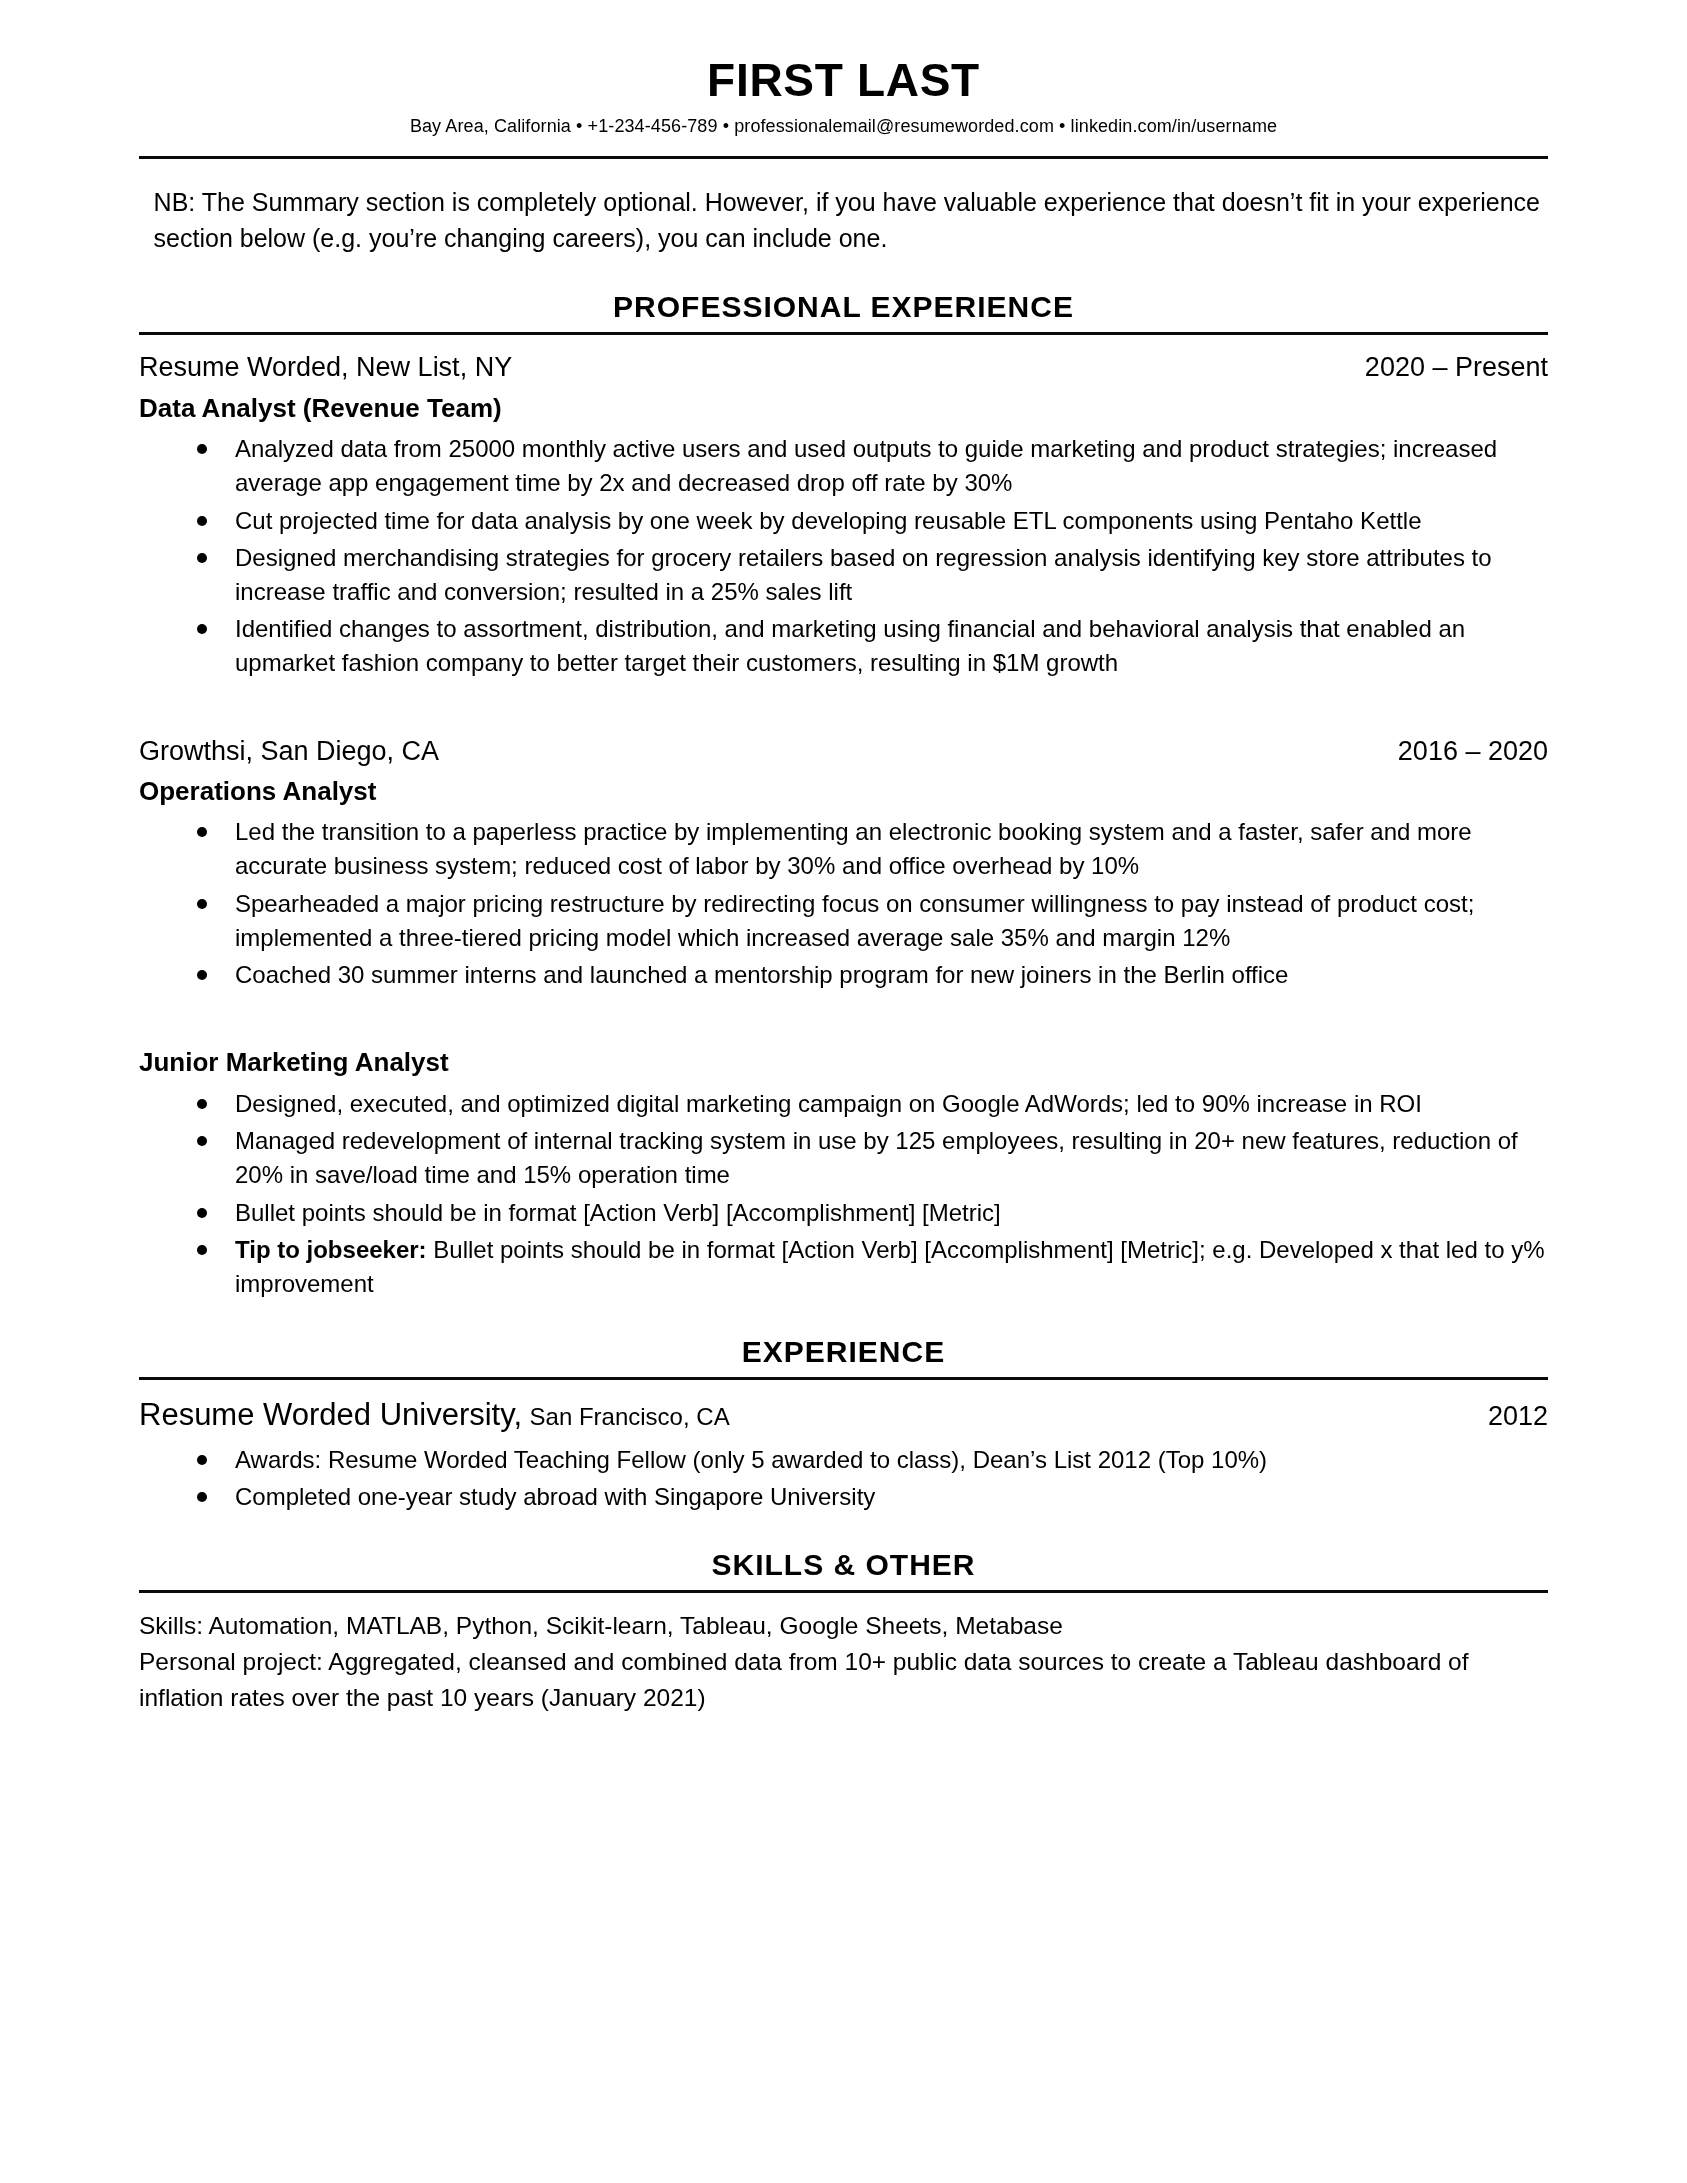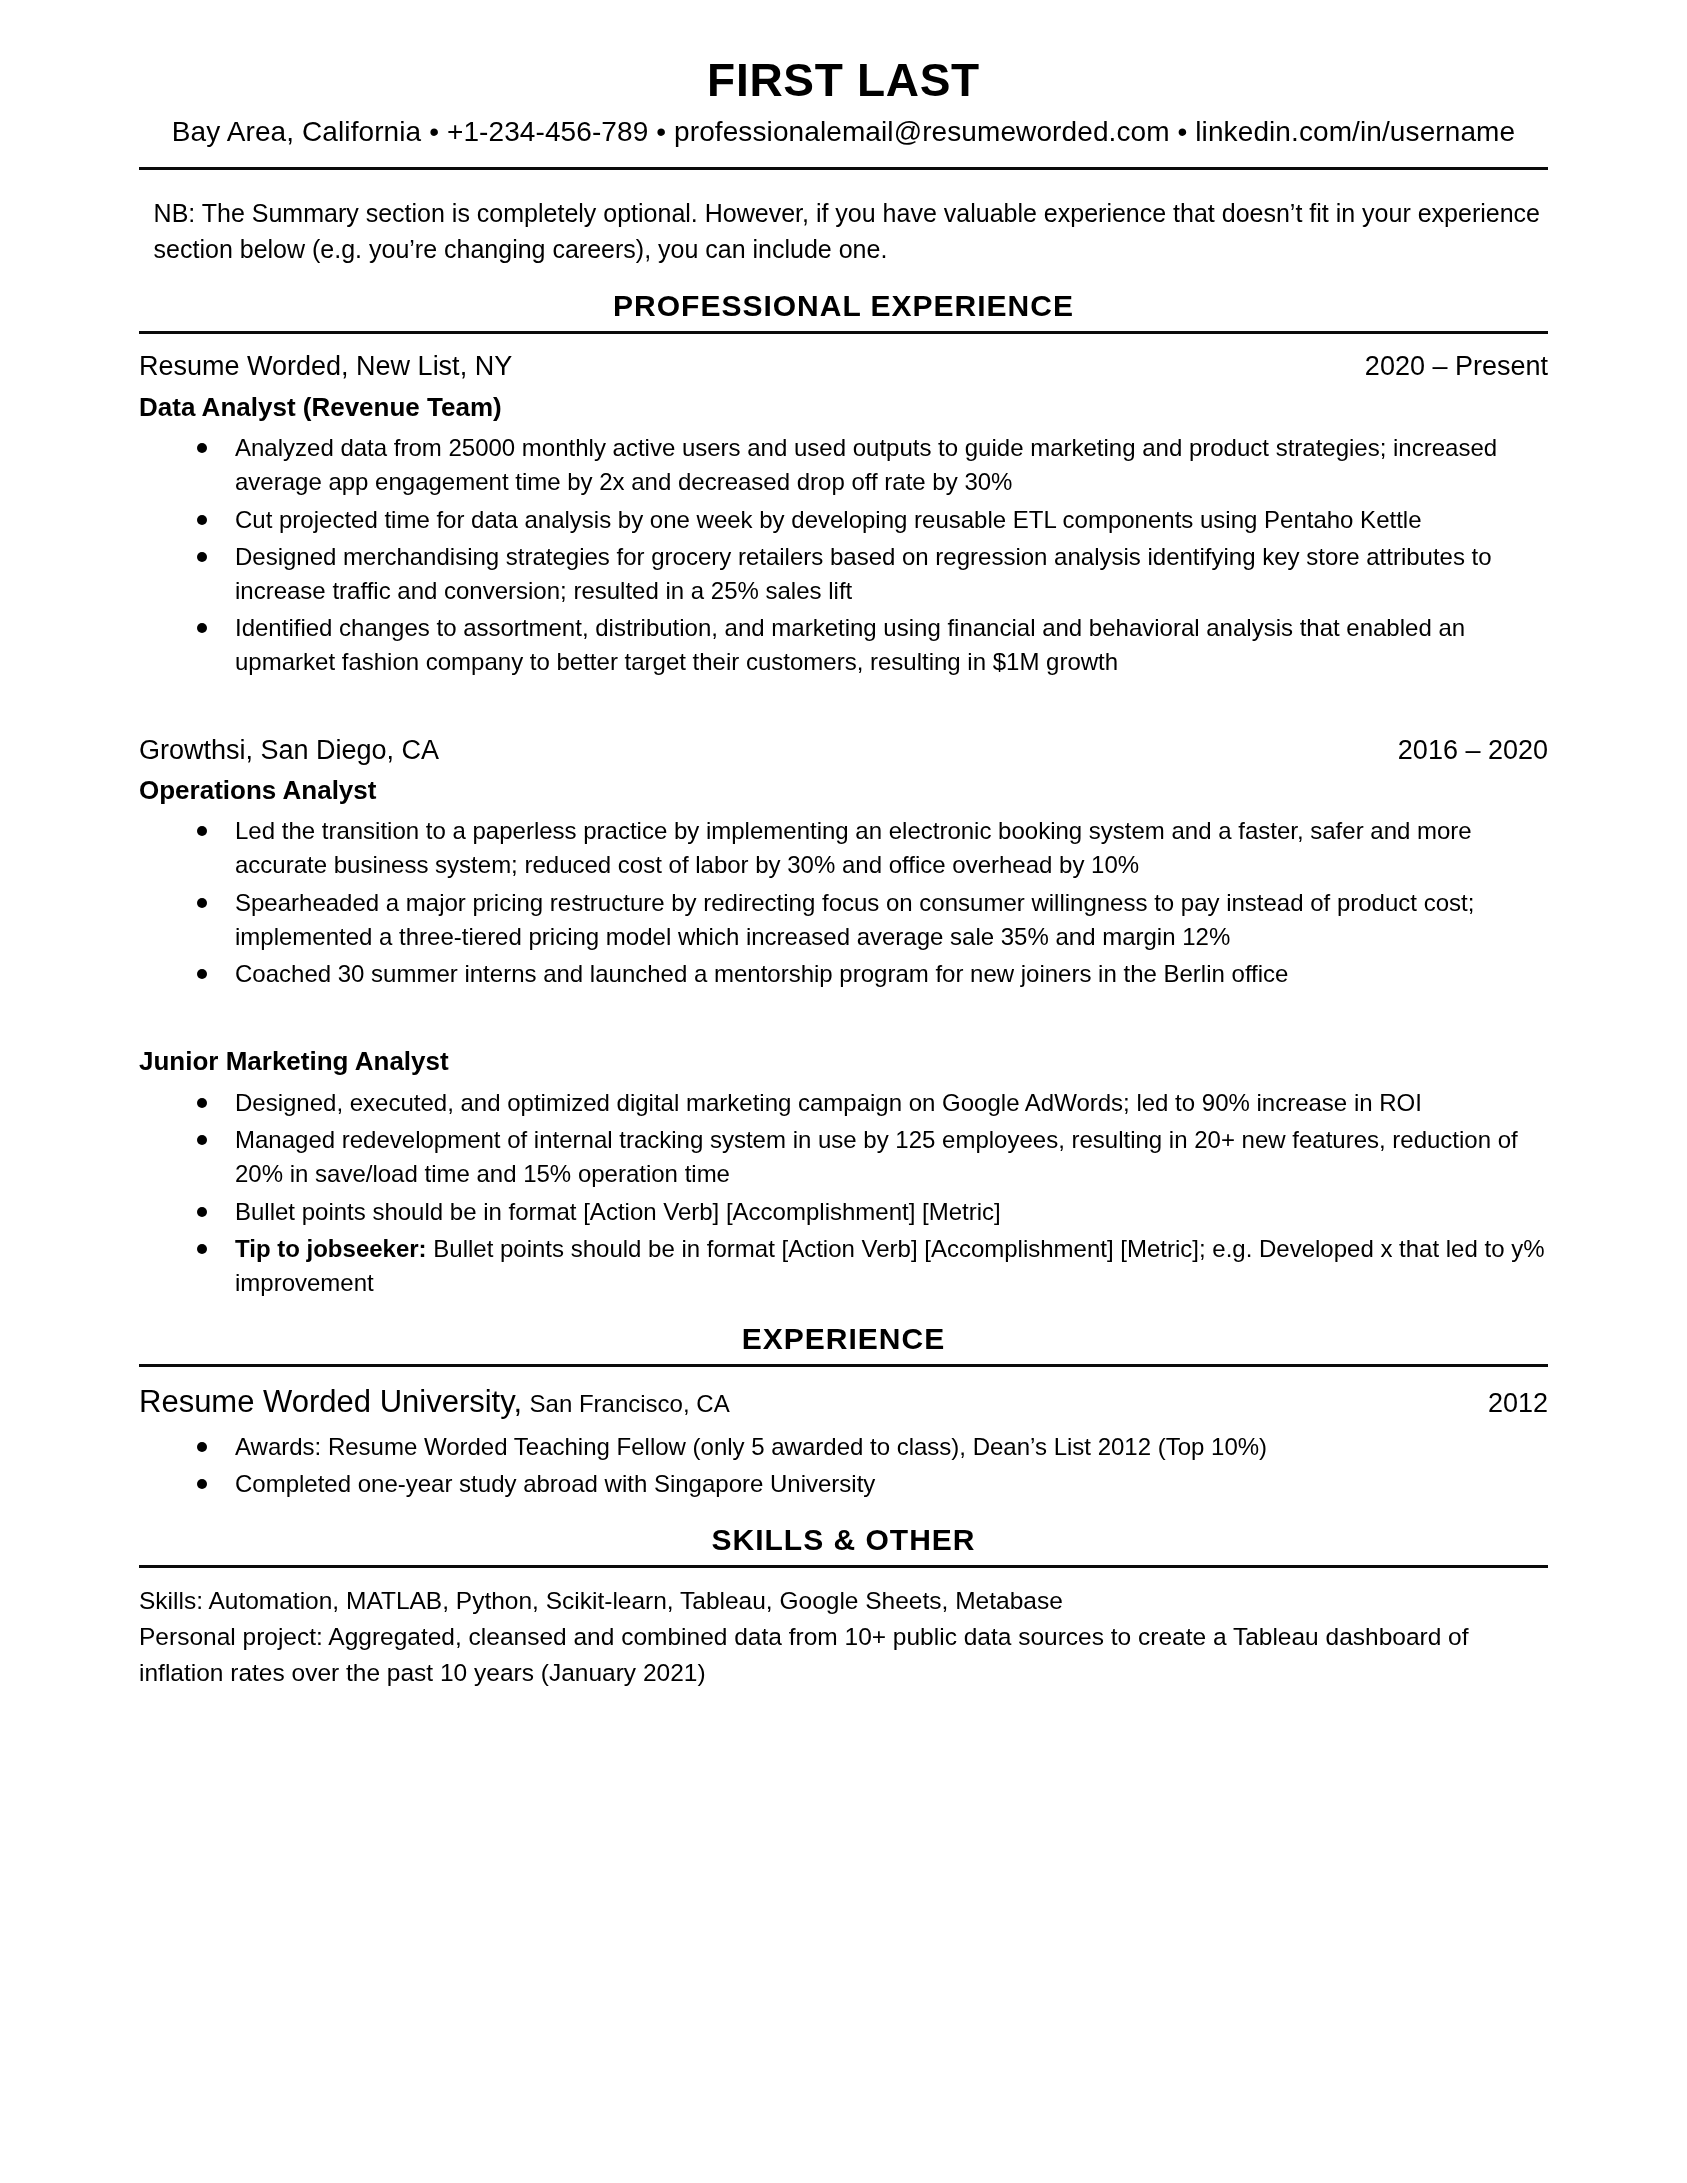--- a/index.html
+++ b/index.html
@@ -22,39 +22,39 @@
   .name {
     text-align: center;
     font-size: 46px;
     font-weight: 700;
     letter-spacing: 0.7px;
     line-height: 1.08;
     margin: 0;
   }
   .contact {
     text-align: center;
-    font-size: 28px;
+    font-size: 18px;
     font-weight: 400;
     margin-top: 10.6px;
     letter-spacing: 0.1px;
   }
   .rule {
     border: none;
     border-top: 3.3px solid #0a0a0a;
     margin: 18.5px 0 0 0;
   }
   
   .summary-note {
     margin: 26.5px 4px 0 14.6px;
     font-size: 25px;
     line-height: 1.42;
   }
   
   .section {
-    margin-top: 22px;
+    margin-top: 34px;
   }
   .section-title {
     text-align: center;
     font-size: 30px;
     font-weight: 700;
     letter-spacing: 1px;
     margin: 0;
   }
   .section .rule {
     margin-top: 8px;

